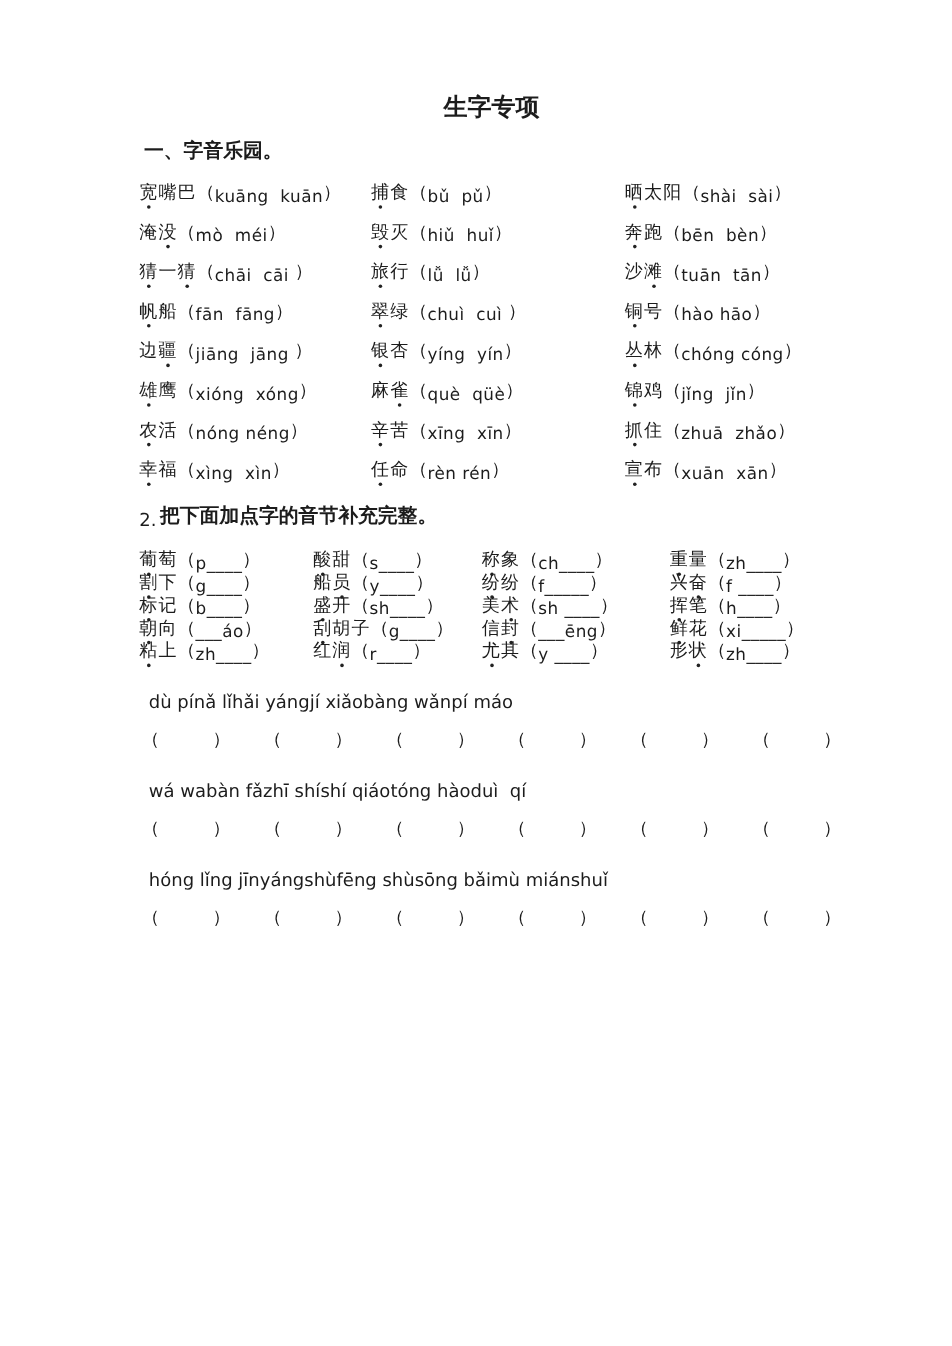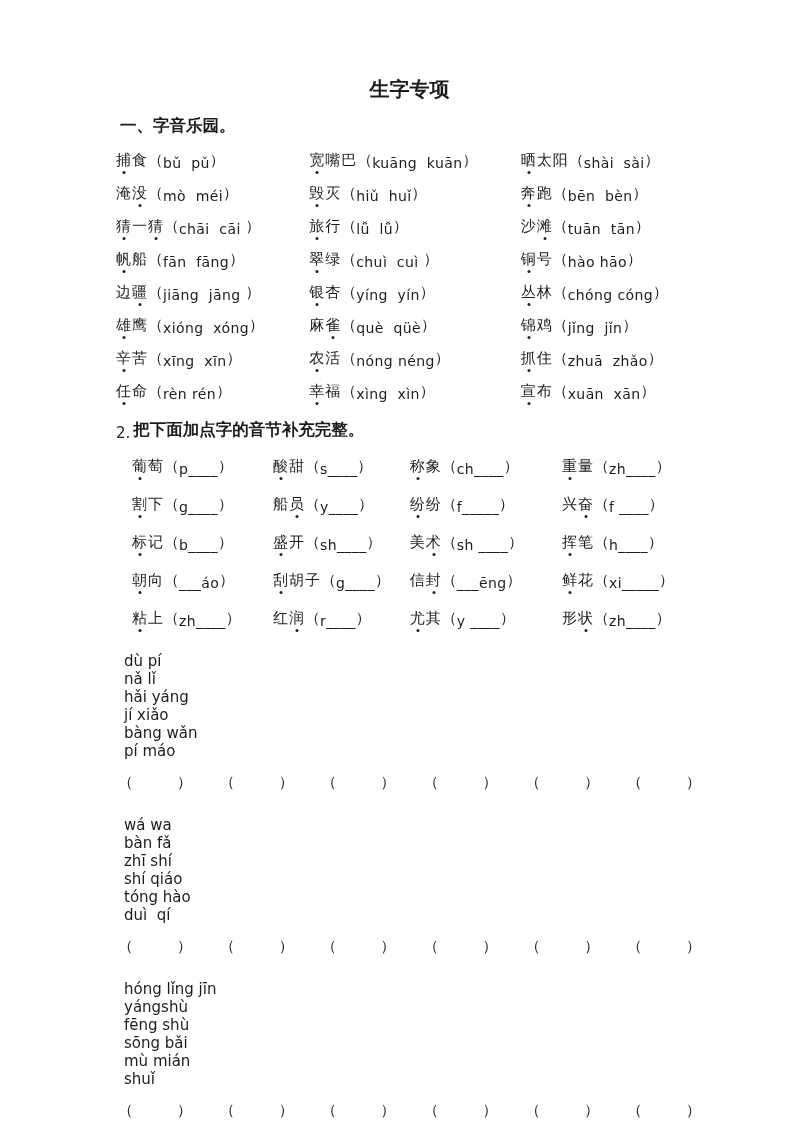--- a/index.html
+++ b/index.html
@@ -12,75 +12,75 @@
          font-size:16.5px;margin:0 0 9px 4px;}
   .prompt{font-family:"Liberation Serif","DejaVu Serif",serif;font-weight:bold;
          font-size:16.5px;margin:0 0 6px 0;}
   .qnum{font-family:"DejaVu Sans",sans-serif;font-weight:normal;font-size:15px;
          position:relative;top:3px;margin-right:3px;}
   .check{font-family:"DejaVu Sans",sans-serif;font-weight:normal;font-size:14px;
          position:relative;top:4px;}
 
   .grid3{display:grid;grid-template-columns:1.06fr 1.16fr 1fr;row-gap:14px;
          margin:14px 0 18px 0;}
-  .grid4{display:grid;grid-template-columns:1fr .97fr 1.08fr 1fr;row-gap:19px;
-         margin:16px 0 22px 16px;}
+  .grid4{display:grid;grid-template-columns:1fr .97fr 1.08fr 1fr;
+         margin:16px 0 22px 0;}
 
   .item{white-space:nowrap;font-size:15px;}
   .word{font-family:"Liberation Serif","DejaVu Serif",serif;letter-spacing:1px;}
   .zi{position:relative;display:inline-block;}
   .zi.dot::after{content:"";position:absolute;left:50%;bottom:-4px;
          transform:translateX(-50%);width:3px;height:3px;border-radius:50%;background:#222;}
   .paren{font-family:"Liberation Serif","DejaVu Serif",serif;font-size:15px;}
   .pinyin{font-family:"DejaVu Sans",sans-serif;font-size:14px;white-space:pre;
          position:relative;top:3px;letter-spacing:.4px;}
 
   .s3-block{margin-top:6px;}
   .py-row{display:flex;padding:0 8px;
-         margin-top:24px;flex-direction:column;}
+         margin-top:24px;}
   .py{font-family:"DejaVu Sans",sans-serif;font-size:15px;white-space:pre;}
   .py-cont{margin-top:16px;padding-left:2px;}
   .paren-row{display:flex;justify-content:space-between;margin-top:13px;padding:0 2px;}
   .bpair{display:inline-flex;align-items:center;}
   .bgap{display:inline-block;width:44px;}
 </style>
 </head>
 <body>
 
 <div class="page">
 
   <h1 class="title">生字专项</h1>
 
   <h2 class="sec-heading">一、字音乐园。</h2>
 
 
   <div class="grid3" id="s1-grid">
+      <div class="item"><span class="word"><span class="zi dot">宽</span><span class="zi">嘴</span><span class="zi">巴</span></span><span class="paren">（</span><span class="pinyin">kuāng  kuān</span><span class="paren">）</span></div>
       <div class="item"><span class="word"><span class="zi dot">捕</span><span class="zi">食</span></span><span class="paren">（</span><span class="pinyin">bǔ  pǔ</span><span class="paren">）</span></div>
-      <div class="item"><span class="word"><span class="zi dot">宽</span><span class="zi">嘴</span><span class="zi">巴</span></span><span class="paren">（</span><span class="pinyin">kuāng  kuān</span><span class="paren">）</span></div>
       <div class="item"><span class="word"><span class="zi dot">晒</span><span class="zi">太</span><span class="zi">阳</span></span><span class="paren">（</span><span class="pinyin">shài  sài</span><span class="paren">）</span></div>
       <div class="item"><span class="word"><span class="zi">淹</span><span class="zi dot">没</span></span><span class="paren">（</span><span class="pinyin">mò  méi</span><span class="paren">）</span></div>
       <div class="item"><span class="word"><span class="zi dot">毁</span><span class="zi">灭</span></span><span class="paren">（</span><span class="pinyin">hiǔ  huǐ</span><span class="paren">）</span></div>
       <div class="item"><span class="word"><span class="zi dot">奔</span><span class="zi">跑</span></span><span class="paren">（</span><span class="pinyin">bēn  bèn</span><span class="paren">）</span></div>
       <div class="item"><span class="word"><span class="zi dot">猜</span><span class="zi">一</span><span class="zi dot">猜</span></span><span class="paren">（</span><span class="pinyin">chāi  cāi </span><span class="paren">）</span></div>
       <div class="item"><span class="word"><span class="zi dot">旅</span><span class="zi">行</span></span><span class="paren">（</span><span class="pinyin">lǚ  lǚ</span><span class="paren">）</span></div>
       <div class="item"><span class="word"><span class="zi">沙</span><span class="zi dot">滩</span></span><span class="paren">（</span><span class="pinyin">tuān  tān</span><span class="paren">）</span></div>
       <div class="item"><span class="word"><span class="zi dot">帆</span><span class="zi">船</span></span><span class="paren">（</span><span class="pinyin">fān  fāng</span><span class="paren">）</span></div>
       <div class="item"><span class="word"><span class="zi dot">翠</span><span class="zi">绿</span></span><span class="paren">（</span><span class="pinyin">chuì  cuì </span><span class="paren">）</span></div>
       <div class="item"><span class="word"><span class="zi dot">铜</span><span class="zi">号</span></span><span class="paren">（</span><span class="pinyin">hào hāo</span><span class="paren">）</span></div>
       <div class="item"><span class="word"><span class="zi">边</span><span class="zi dot">疆</span></span><span class="paren">（</span><span class="pinyin">jiāng  jāng </span><span class="paren">）</span></div>
       <div class="item"><span class="word"><span class="zi dot">银</span><span class="zi">杏</span></span><span class="paren">（</span><span class="pinyin">yíng  yín</span><span class="paren">）</span></div>
       <div class="item"><span class="word"><span class="zi dot">丛</span><span class="zi">林</span></span><span class="paren">（</span><span class="pinyin">chóng cóng</span><span class="paren">）</span></div>
       <div class="item"><span class="word"><span class="zi dot">雄</span><span class="zi">鹰</span></span><span class="paren">（</span><span class="pinyin">xióng  xóng</span><span class="paren">）</span></div>
       <div class="item"><span class="word"><span class="zi">麻</span><span class="zi dot">雀</span></span><span class="paren">（</span><span class="pinyin">què  qüè</span><span class="paren">）</span></div>
       <div class="item"><span class="word"><span class="zi dot">锦</span><span class="zi">鸡</span></span><span class="paren">（</span><span class="pinyin">jǐng  jǐn</span><span class="paren">）</span></div>
+      <div class="item"><span class="word"><span class="zi dot">农</span><span class="zi">活</span></span><span class="paren">（</span><span class="pinyin">nóng néng</span><span class="paren">）</span></div>
       <div class="item"><span class="word"><span class="zi dot">辛</span><span class="zi">苦</span></span><span class="paren">（</span><span class="pinyin">xīng  xīn</span><span class="paren">）</span></div>
-      <div class="item"><span class="word"><span class="zi dot">农</span><span class="zi">活</span></span><span class="paren">（</span><span class="pinyin">nóng néng</span><span class="paren">）</span></div>
       <div class="item"><span class="word"><span class="zi dot">抓</span><span class="zi">住</span></span><span class="paren">（</span><span class="pinyin">zhuā  zhǎo</span><span class="paren">）</span></div>
+      <div class="item"><span class="word"><span class="zi dot">幸</span><span class="zi">福</span></span><span class="paren">（</span><span class="pinyin">xìng  xìn</span><span class="paren">）</span></div>
       <div class="item"><span class="word"><span class="zi dot">任</span><span class="zi">命</span></span><span class="paren">（</span><span class="pinyin">rèn rén</span><span class="paren">）</span></div>
-      <div class="item"><span class="word"><span class="zi dot">幸</span><span class="zi">福</span></span><span class="paren">（</span><span class="pinyin">xìng  xìn</span><span class="paren">）</span></div>
       <div class="item"><span class="word"><span class="zi dot">宣</span><span class="zi">布</span></span><span class="paren">（</span><span class="pinyin">xuān  xān</span><span class="paren">）</span></div>
     </div>
 
   <div class="prompt">
     <span class="qnum">2.</span><span>把下面加点字的音节补充完整。</span>
   </div>
 
   <div class="grid4" id="s2-grid">
       <div class="item"><span class="word"><span class="zi dot">葡</span><span class="zi">萄</span></span><span class="paren">（</span><span class="pinyin">p____</span><span class="paren">）</span></div>
       <div class="item"><span class="word"><span class="zi dot">酸</span><span class="zi">甜</span></span><span class="paren">（</span><span class="pinyin">s____</span><span class="paren">）</span></div>

